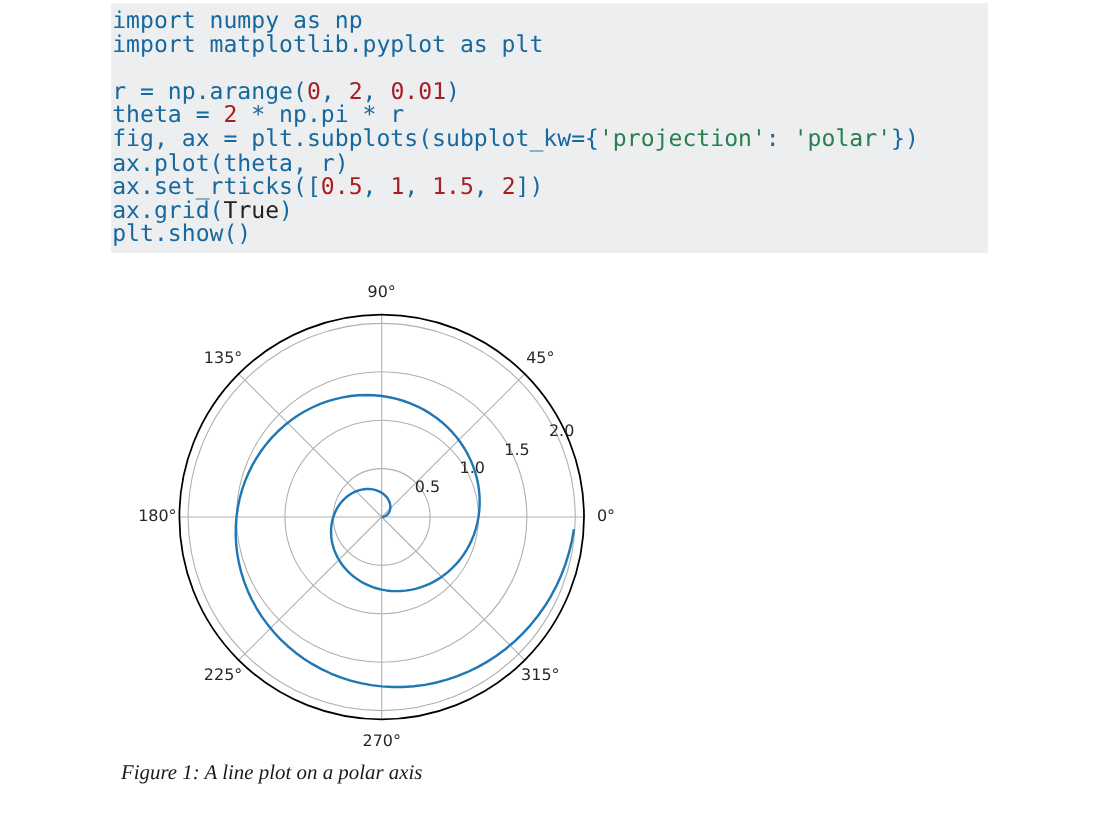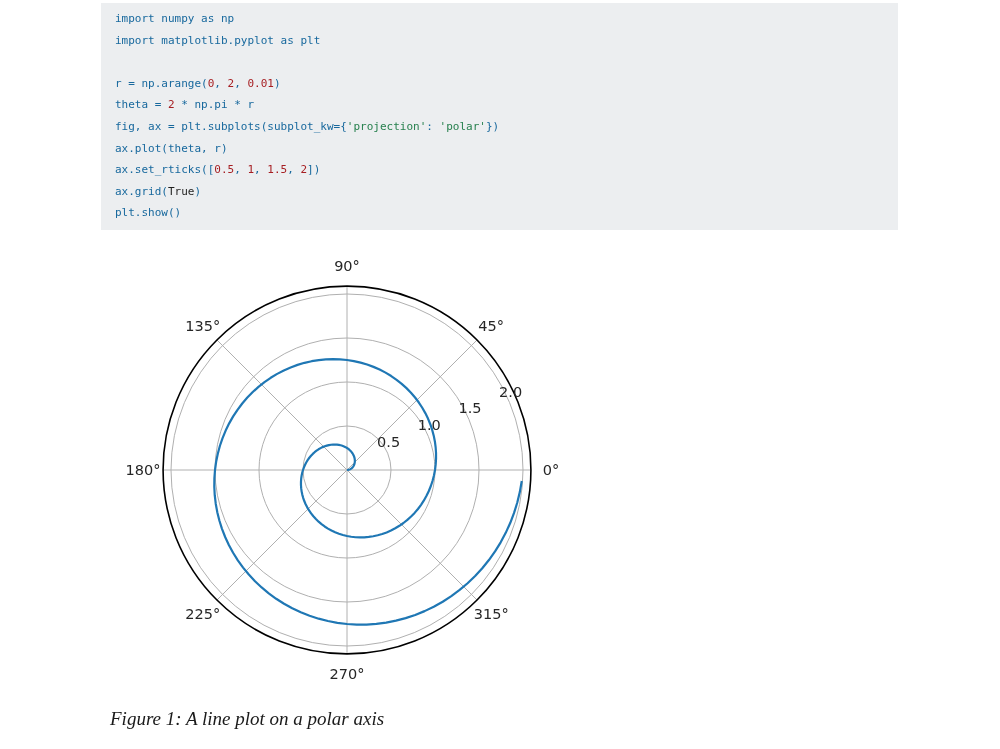--- a/index.html
+++ b/index.html
@@ -10,37 +10,37 @@
     overflow: hidden;
     font-family: "DejaVu Sans", sans-serif;
   }
   .code-block {
     position: absolute;
     left: 101px; top: 3px;
     width: 797px; height: 227px;
     box-sizing: border-box;
     background: #eceef0;
     margin: 0;
-    padding: 5px 8px 5px 14px;
+    padding: 5px 8px 5px 1px;
     font-family: "DejaVu Sans Mono", monospace;
-    font-size: 11px;
+    font-size: 21px;
     line-height: 21.6px;
     white-space: pre;
   }
   .code-line { height: 21.6px; }
   .polar-figure {
     position: absolute;
     left: 100px; top: 245px;
     width: 480px; height: 450px;
     margin: 0;
   }
   .polar-figure svg { display: block; }
   .caption {
     position: absolute;
-    left: 110px; top: 708px;
+    left: 110px; top: 692px;
     margin: 0;
     font-family: "Liberation Serif", "DejaVu Serif", serif;
     font-style: italic;
     font-size: 19px;
     color: #1a1a1a;
   }
 </style>
 </head>
 <body>
 

